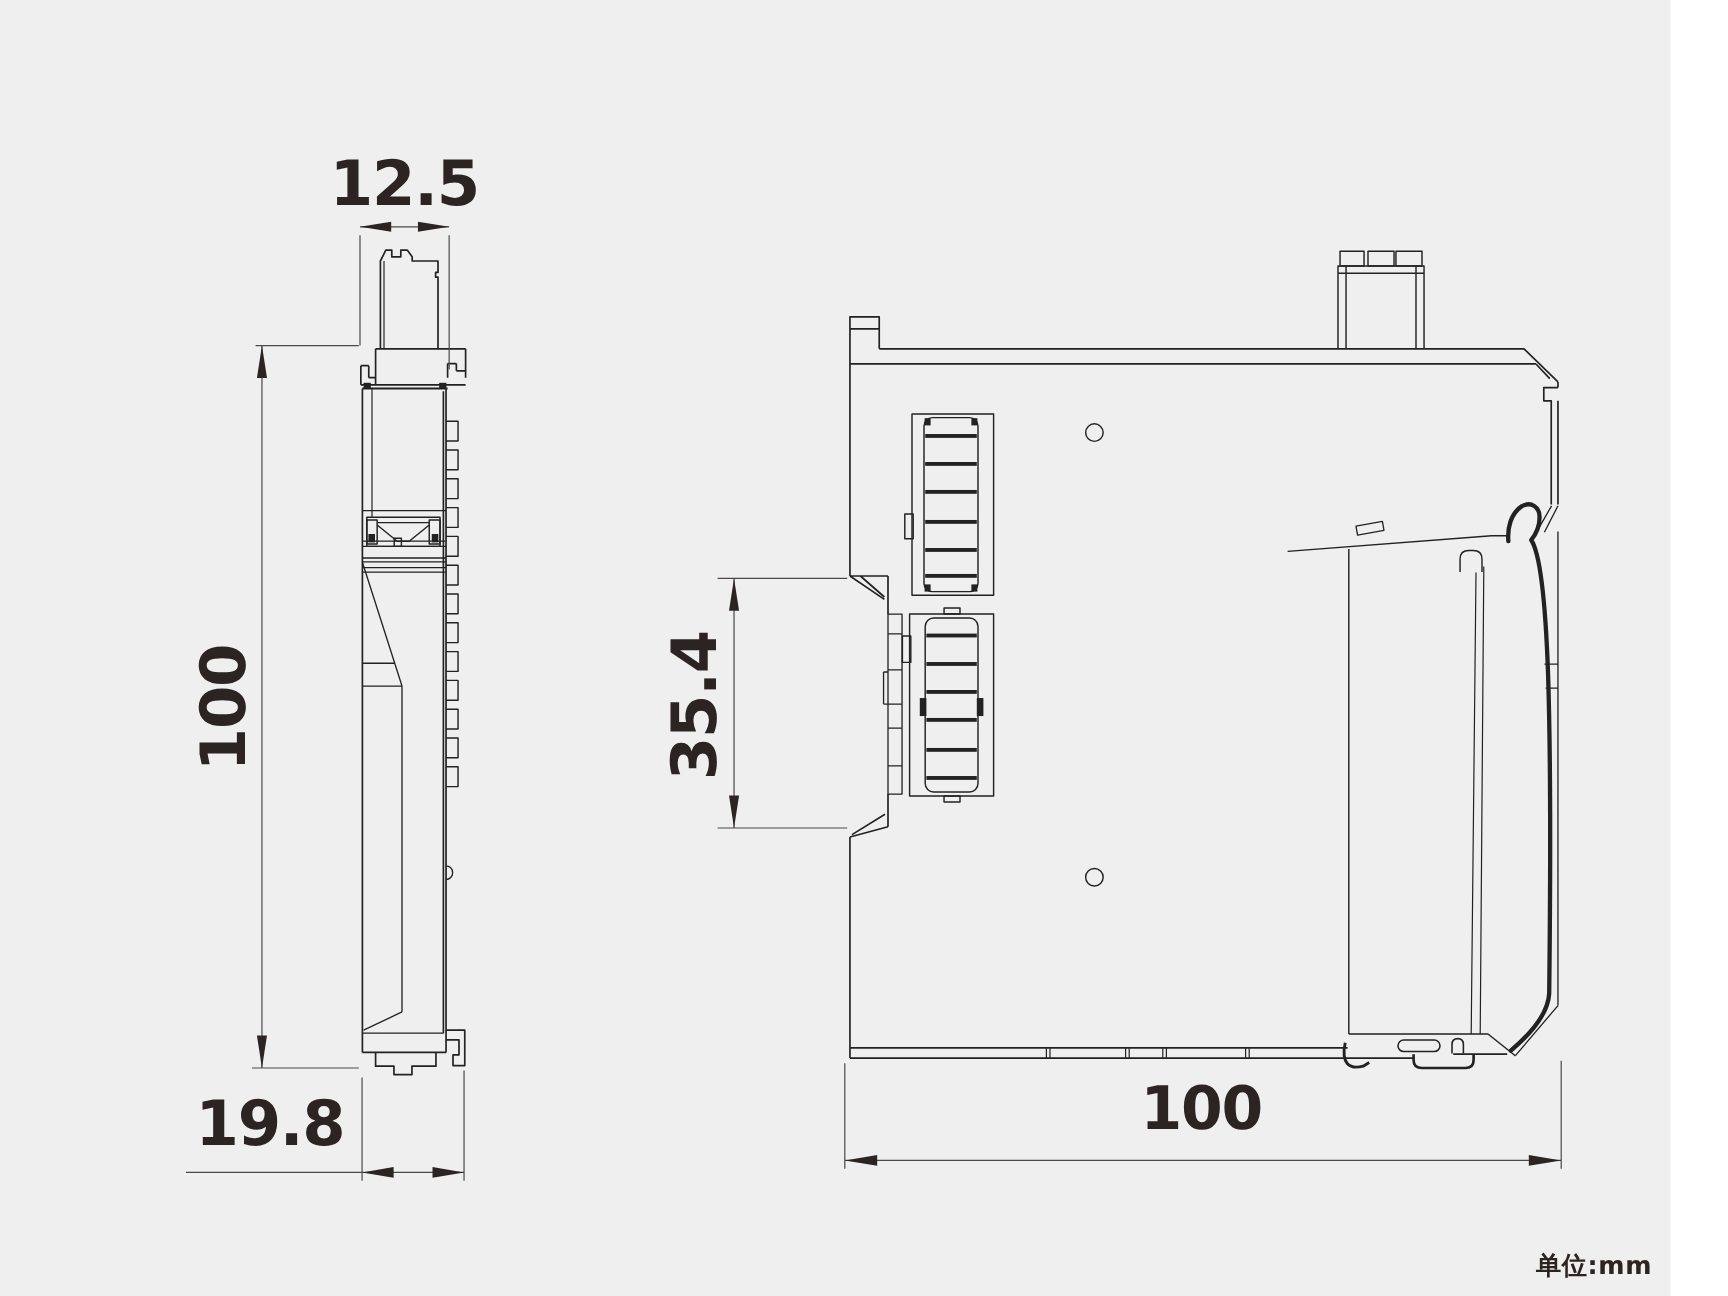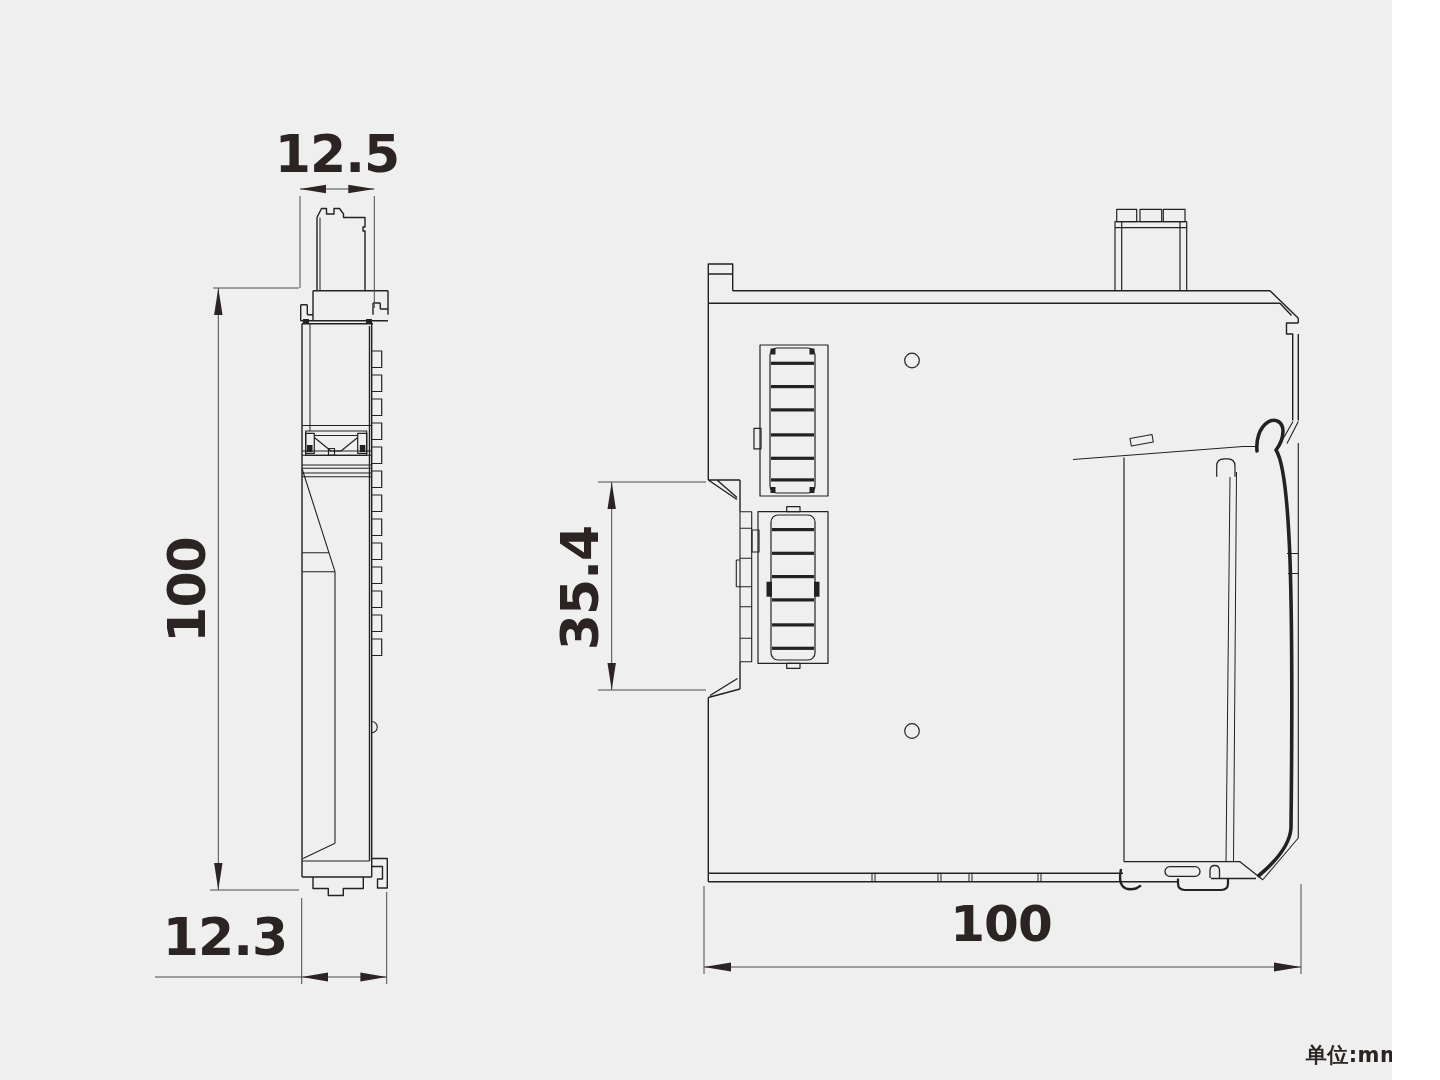--- a/index.html
+++ b/index.html
@@ -16,21 +16,21 @@
     text-align:center;
     letter-spacing:-1px;
     white-space:nowrap;
   }
   .dim-big{font-size:52px;line-height:56px;}
   .dim-rot{transform:rotate(-90deg);transform-origin:center center;}
   #units-note{
     position:absolute;
     left:1280px;top:1042px;width:148px;
     font-weight:bold;font-size:21px;line-height:26px;
-    color:#2b2422;text-align:center;letter-spacing:0.5px;
+    color:#2b2422;text-align:left;letter-spacing:0.5px;
   }
 </style>
 </head>
 <body>
 
 <div id="stage">
 
   <svg id="drawing-svg" width="1440" height="1080" viewBox="0 0 1440 1080">
 
     <g stroke="#222" fill="none" stroke-width="1.4" stroke-linejoin="round" stroke-linecap="butt">
@@ -177,20 +177,20 @@
       <polygon points="611.7,690 607.5,663 615.9,663"></polygon>
       <polygon points="704,967 731,962.6 731,971.4"></polygon>
       <polygon points="1301,967 1274,962.6 1274,971.4"></polygon>
     </g>
   </svg>
 
   <div class="dim-label dim-big" style="left:262px;top:126px;width:150px;">12.5</div>
 
   <div class="dim-label dim-big dim-rot" style="left:102px;top:562px;width:170px;height:56px;">100</div>
 
-  <div class="dim-label dim-big" style="left:145px;top:909px;width:160px;">12.3</div>
+  <div class="dim-label dim-big" style="left:145px;top:909px;width:160px;">19.8</div>
 
   <div class="dim-label dim-big dim-rot" style="left:495px;top:560px;width:170px;height:56px;">35.4</div>
 
   <div class="dim-label" style="left:931px;top:898px;width:140px;font-size:50px;line-height:52px;">100</div>
 
   <div id="units-note">单位:mm</div>
 </div>
 
 </body></html>

